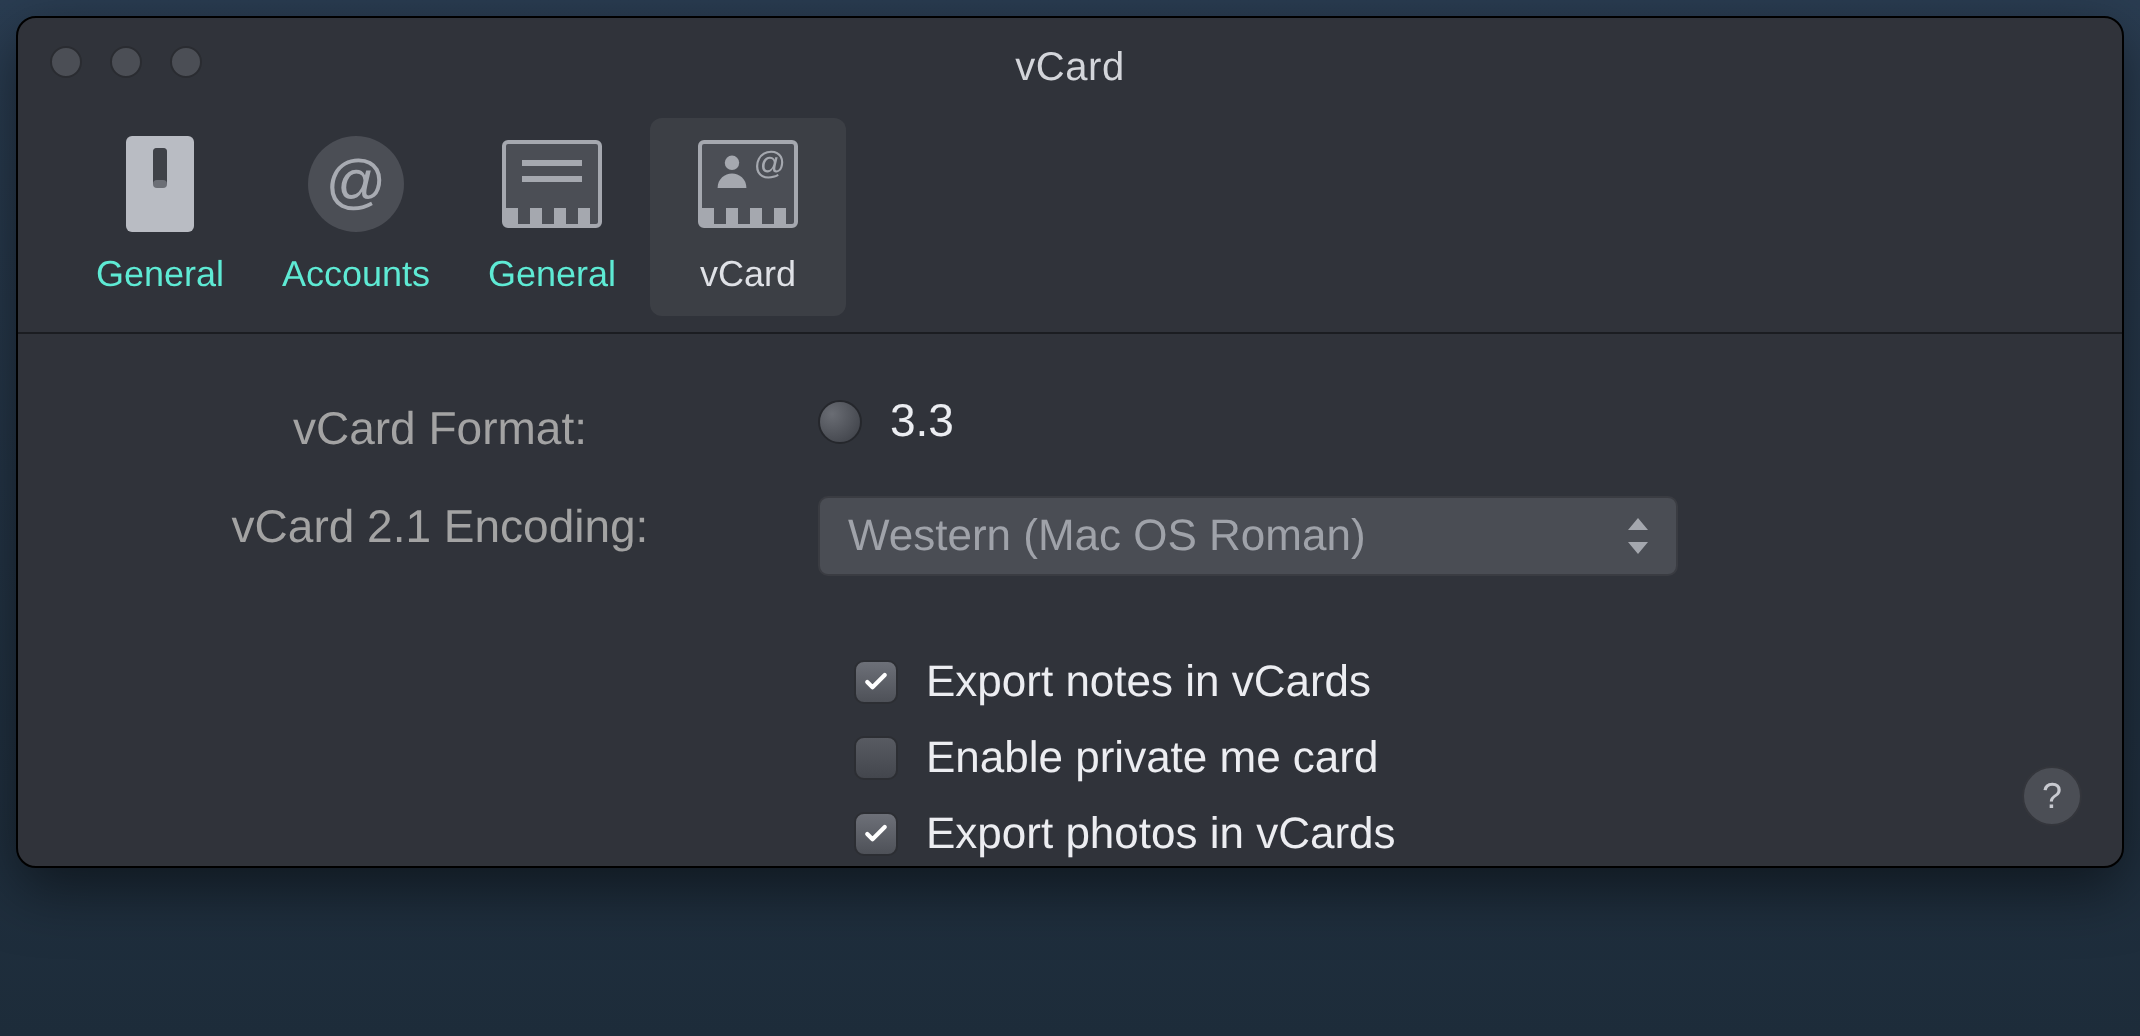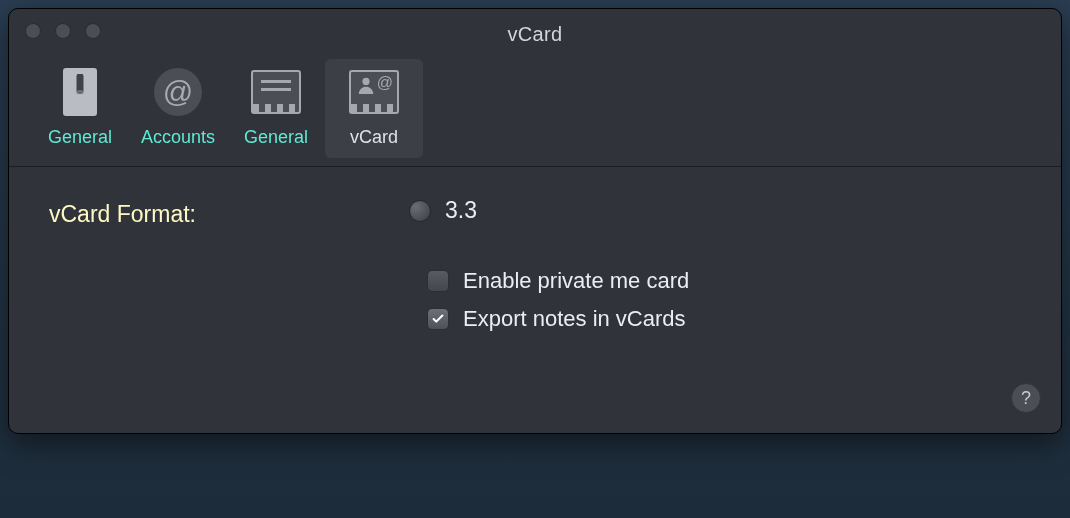--- a/index.html
+++ b/index.html
@@ -118,24 +118,24 @@
     color: #e6e8ec;
     font-size: 22px;
   }
   .row {
     display: flex;
     align-items: flex-start;
     margin-bottom: 10px;
   }
   .row-label {
     width: 360px;
-    text-align: left;
+    text-align: center;
     padding-right: 18px;
     padding-top: 4px;
-    color: #fef9c3;
+    color: #a3a3a3;
     font-size: 23px;
   }
   .row-control { flex: 1; }
 
   .radio-group { display:flex; flex-direction:column; gap:10px; }
   .radio-option { display:flex; align-items:center; gap:14px; cursor:pointer; }
   .radio {
     width:22px; height:22px; border-radius:50%;
     background: radial-gradient(circle at 30% 30%, #6a6d74, #3a3d44);
     border:1px solid #25272c;
@@ -247,36 +247,57 @@
     <div class="row">
       <div class="row-label">vCard Format:</div>
       <div class="row-control radio-group">
         <div class="radio-option">
           <div class="radio"></div>
           <div class="radio-text">3.3</div>
         </div>
       </div>
     </div>
 
+    <div class="row" style="margin-top:18px;">
+      <div class="row-label">vCard 2.1 Encoding:</div>
+      <div class="row-control">
+        <div class="select">
+          <span>Western (Mac OS Roman)</span>
+          <span class="arrows">
+            <svg viewBox="0 0 18 24" width="18" height="24">
+                <path d="M9 3l5 6H4z M9 21l-5-6h10z" fill="currentColor"></path>
+              </svg>
+          </span>
+        </div>
+      </div>
+    </div>
 
     <div class="checkbox-group">
-      <div class="checkbox-option">
-        <div class="checkbox">
-          
-        </div>
-        <div class="checkbox-text">Enable private me card</div>
-      </div>
       <div class="checkbox-option">
         <div class="checkbox checked">
           <svg viewBox="0 0 16 16" width="14" height="14">
               <path d="M3 8l3 3 7-7" stroke="#fff" stroke-width="2.4" fill="none" stroke-linecap="round" stroke-linejoin="round"></path>
             </svg>
         </div>
         <div class="checkbox-text">Export notes in vCards</div>
       </div>
+      <div class="checkbox-option">
+        <div class="checkbox">
+          
+        </div>
+        <div class="checkbox-text">Enable private me card</div>
+      </div>
+      <div class="checkbox-option">
+        <div class="checkbox checked">
+          <svg viewBox="0 0 16 16" width="14" height="14">
+              <path d="M3 8l3 3 7-7" stroke="#fff" stroke-width="2.4" fill="none" stroke-linecap="round" stroke-linejoin="round"></path>
+            </svg>
+        </div>
+        <div class="checkbox-text">Export photos in vCards</div>
+      </div>
     </div>
 
   </div>
 
   <div class="help-button">
     <span>?</span>
   </div>
 
 </div>
 

